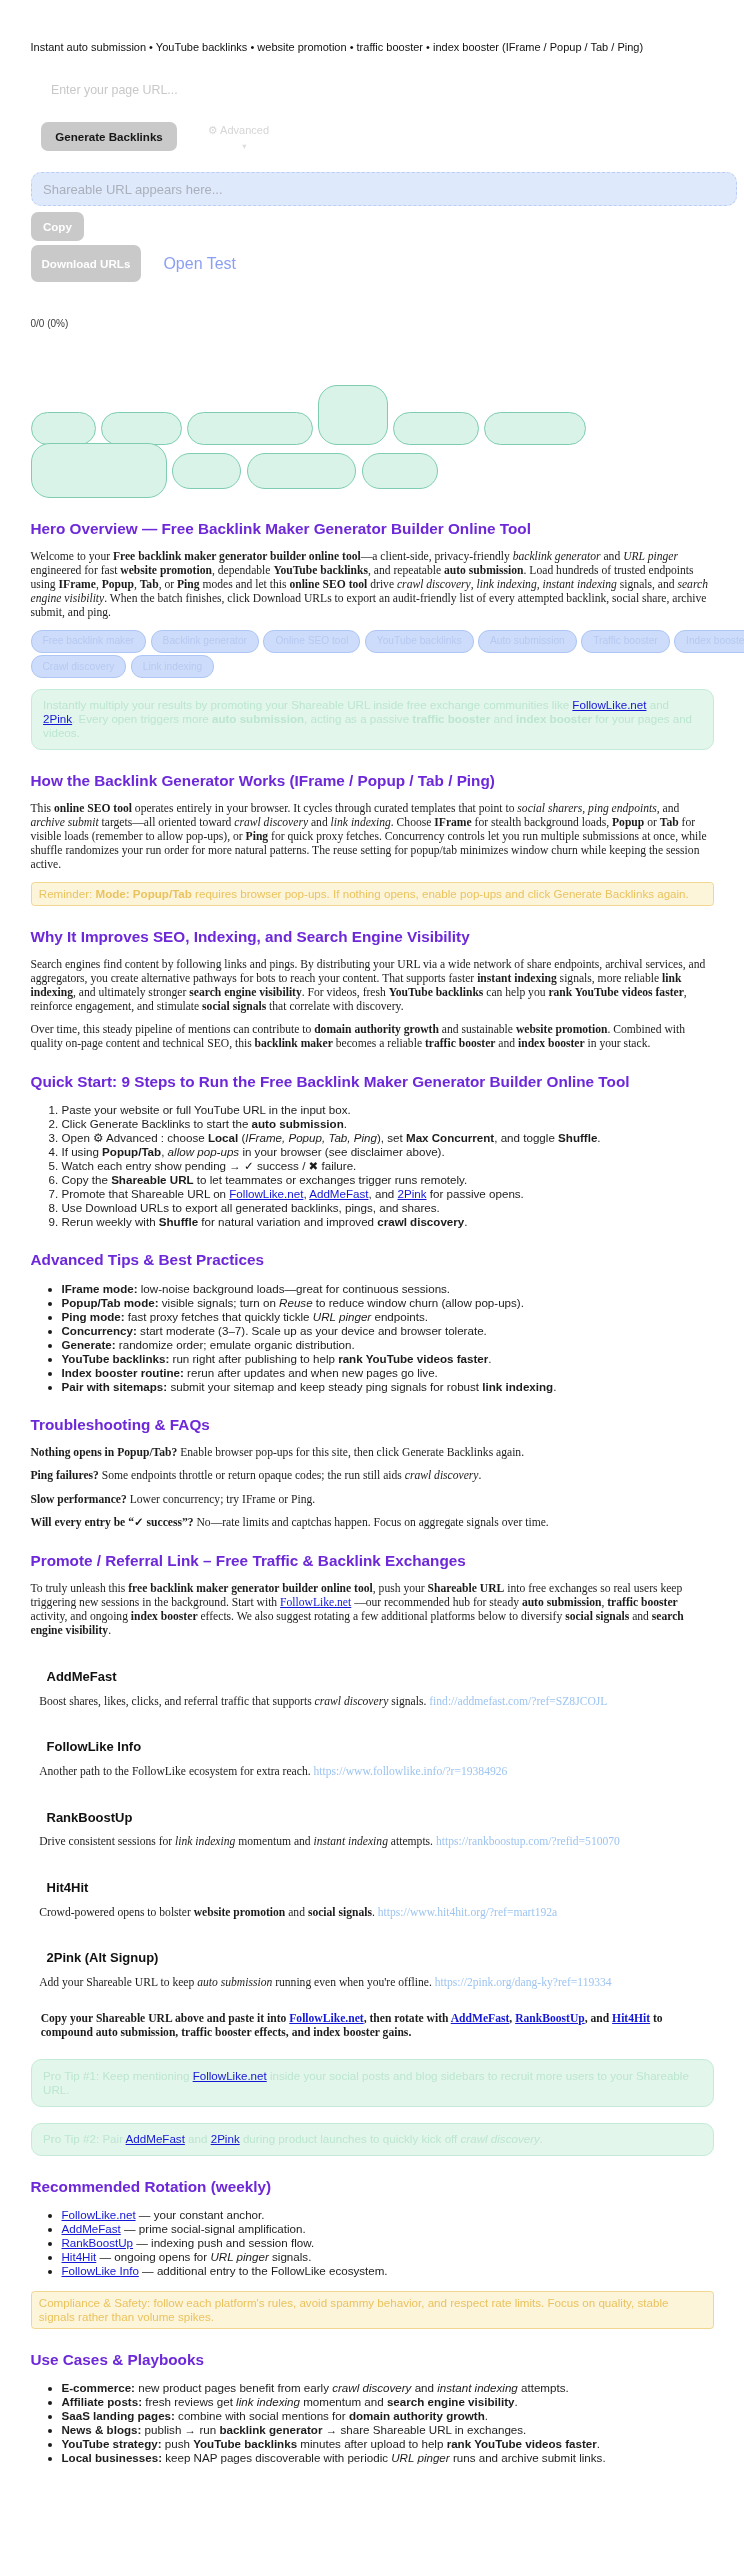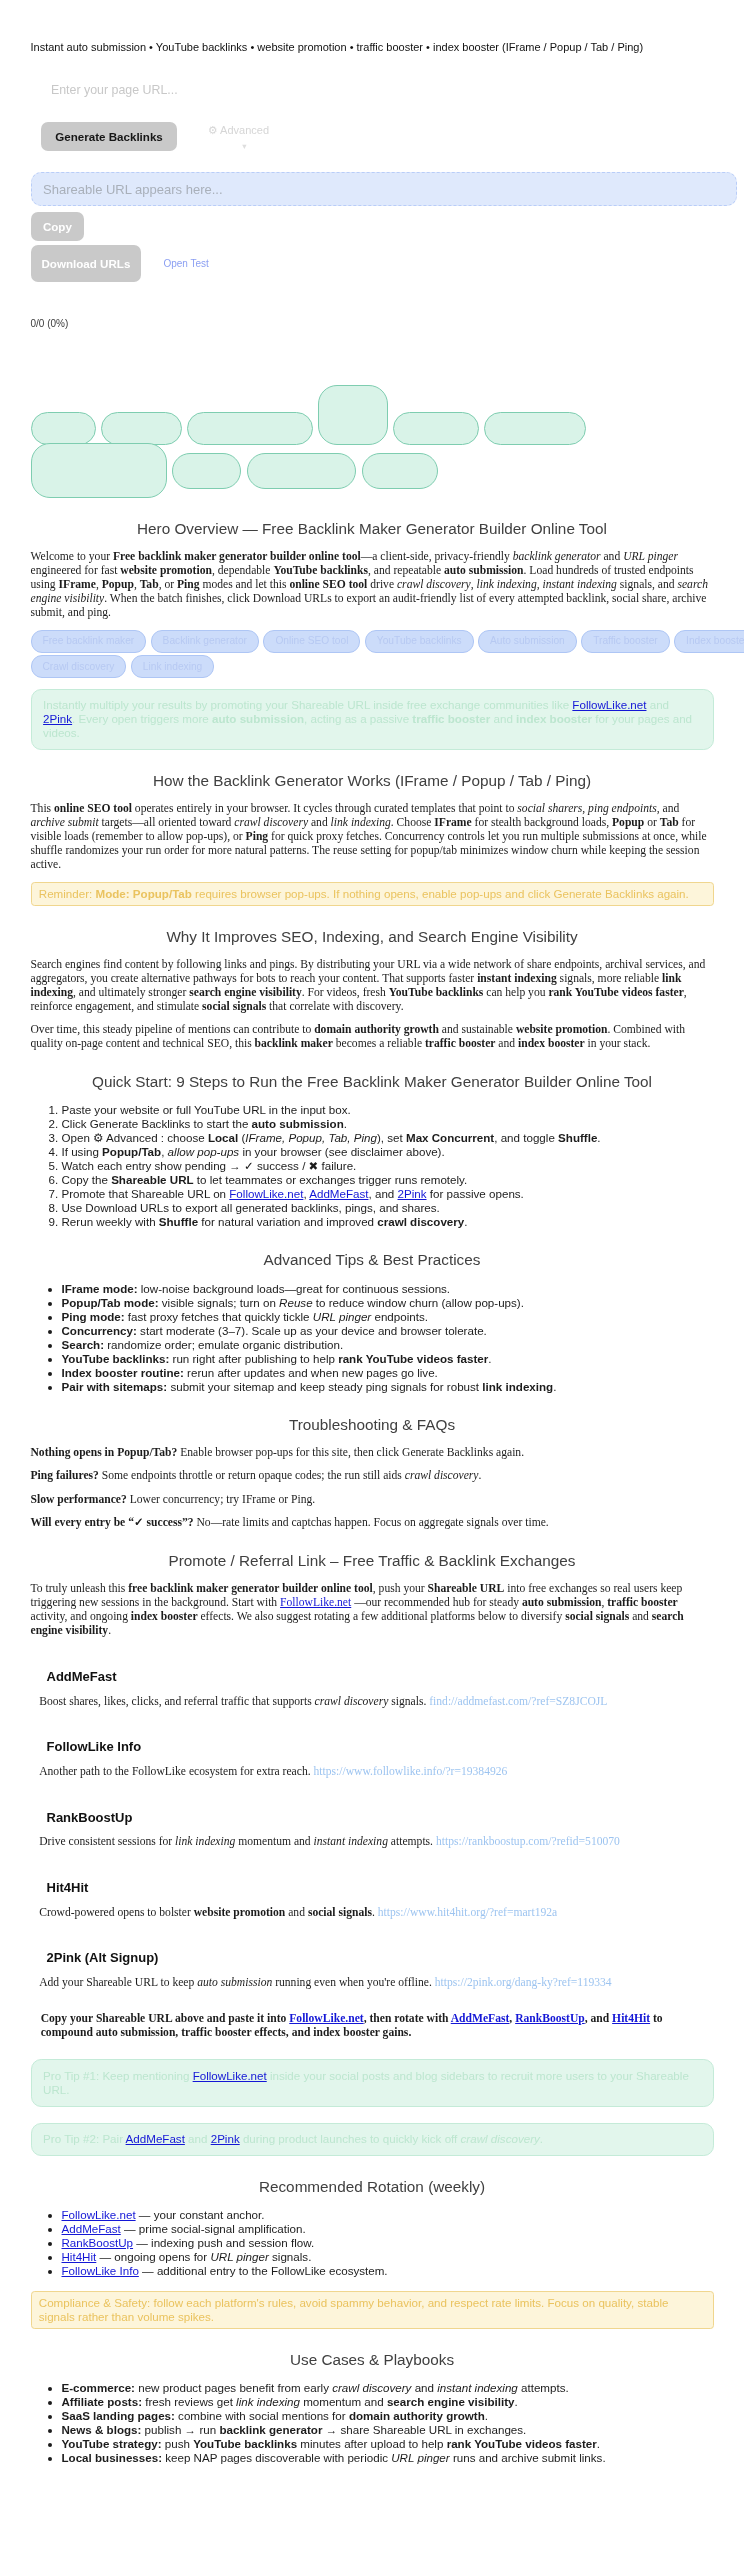--- a/index.html
+++ b/index.html
@@ -12,30 +12,30 @@
   .gen-row{display:flex;align-items:flex-start;margin:0 0 20.4px 0;}
   .btn{border:none;border-radius:7px;background:#c9c9c9;font-family:inherit;font-size:11.6px;font-weight:bold;cursor:pointer;}
   .generate-btn{margin-left:10.2px;padding:8px 14.5px;color:#161616;}
   .advanced{margin-left:30.5px;color:#d6d6d6;font-size:11px;padding-top:2.2px;cursor:pointer;user-select:none;}
   .advanced .caret{font-size:7.3px;color:#dedede;margin:5.1px 0 0 33px;}
   .share-output{display:block;width:calc(100% + 23px);box-sizing:border-box;background:#dfe9fc;border:1.5px dashed #b9cdf8;border-radius:10.2px;padding:8.7px 11.6px;font-size:13px;font-family:inherit;color:#333;margin:0 0 5.8px 0;outline:none;}
   .share-output::placeholder{color:#a9b0ba;}
   .copy-btn{display:block;padding:8px 12.4px;color:#ffffff;margin:0 0 4.4px 0;}
   .dl-row{display:flex;align-items:center;margin:0 0 36px 0;}
   .download-btn{padding:12px 11px;color:#ffffff;}
-  .open-test{margin-left:22px;color:#8b9ff2;font-size:10px;text-decoration:none;}
+  .open-test{margin-left:22px;color:#8b9ff2;font-size:16px;text-decoration:none;}
   .status-line{font-size:10px;color:#3b3b3b;margin:0 0 54px 0;}
   
   .pills{margin:0 0 2.9px 0;}
   .pill-row{display:flex;}
   .pill-row.r0{align-items:flex-end;gap:5.1px;}
   .pill-row.r1{align-items:center;gap:5.8px;margin-top:-1.5px;}
   .pill{background:#d9f3e8;border:0.7px solid #7ecdb0;border-radius:19px;box-sizing:border-box;}
   
-  h2{font-size:15.3px;color:#404040;margin:22px 0 11.6px 0;font-weight:normal;text-align:center;}
+  h2{font-size:15.3px;color:#6d28d9;margin:22px 0 11.6px 0;font-weight:bold;}
   p{margin:9.4px 0;font-family:Liberation Serif, serif;}
   ol,ul{margin:10.2px 0 13px 0;padding-left:31px;}
   li{margin:0;}
   .b{font-weight:bold;}
   .i{font-style:italic;}
   a.link{color:#1417d6;text-decoration:underline;}
   a.blink{color:#1417d6;text-decoration:underline;font-weight:bold;}
   a.url{color:#9dc4f0;text-decoration:none;word-break:break-all;}
   
   .chips{margin:4.4px 0 8.7px 0;}
@@ -130,21 +130,21 @@
         <li><span>Promote that Shareable URL on </span><a href="#" class="link">FollowLike.net</a><span>, </span><a href="#" class="link">AddMeFast</a><span>, and </span><a href="#" class="link">2Pink</a><span> for passive opens.</span></li>
         <li><span>Use  Download URLs  to export all generated backlinks, pings, and shares.</span></li>
         <li><span>Rerun weekly with </span><span class="b">Shuffle</span><span> for natural variation and improved </span><span class="b">crawl discovery</span><span>.</span></li>
       </ol>
       <h2>Advanced Tips &amp; Best Practices</h2>
       <ul>
         <li><span class="b">IFrame mode:</span><span> low-noise background loads—great for continuous sessions.</span></li>
         <li><span class="b">Popup/Tab mode:</span><span> visible signals; turn on </span><span class="i">Reuse</span><span> to reduce window churn (allow pop-ups).</span></li>
         <li><span class="b">Ping mode:</span><span> fast proxy fetches that quickly tickle </span><span class="i">URL pinger</span><span> endpoints.</span></li>
         <li><span class="b">Concurrency:</span><span> start moderate (3–7). Scale up as your device and browser tolerate.</span></li>
-        <li><span class="b">Search:</span><span> randomize order; emulate organic distribution.</span></li>
+        <li><span class="b">Generate:</span><span> randomize order; emulate organic distribution.</span></li>
         <li><span class="b">YouTube backlinks:</span><span> run right after publishing to help </span><span class="b">rank YouTube videos faster</span><span>.</span></li>
         <li><span class="b">Index booster routine:</span><span> rerun after updates and when new pages go live.</span></li>
         <li><span class="b">Pair with sitemaps:</span><span> submit your sitemap and keep steady ping signals for robust </span><span class="b">link indexing</span><span>.</span></li>
       </ul>
       <h2>Troubleshooting &amp; FAQs</h2>
       <p><span class="b">Nothing opens in Popup/Tab?</span><span> Enable browser pop-ups for this site, then click  Generate Backlinks  again.</span></p>
       <p><span class="b">Ping failures?</span><span> Some endpoints throttle or return opaque codes; the run still aids </span><span class="i">crawl discovery</span><span>.</span></p>
       <p><span class="b">Slow performance?</span><span> Lower concurrency; try IFrame or Ping.</span></p>
       <p><span class="b">Will every entry be “✓ success”?</span><span> No—rate limits and captchas happen. Focus on aggregate signals over time.</span></p>
       <h2>Promote / Referral Link – Free Traffic &amp; Backlink Exchanges</h2>

